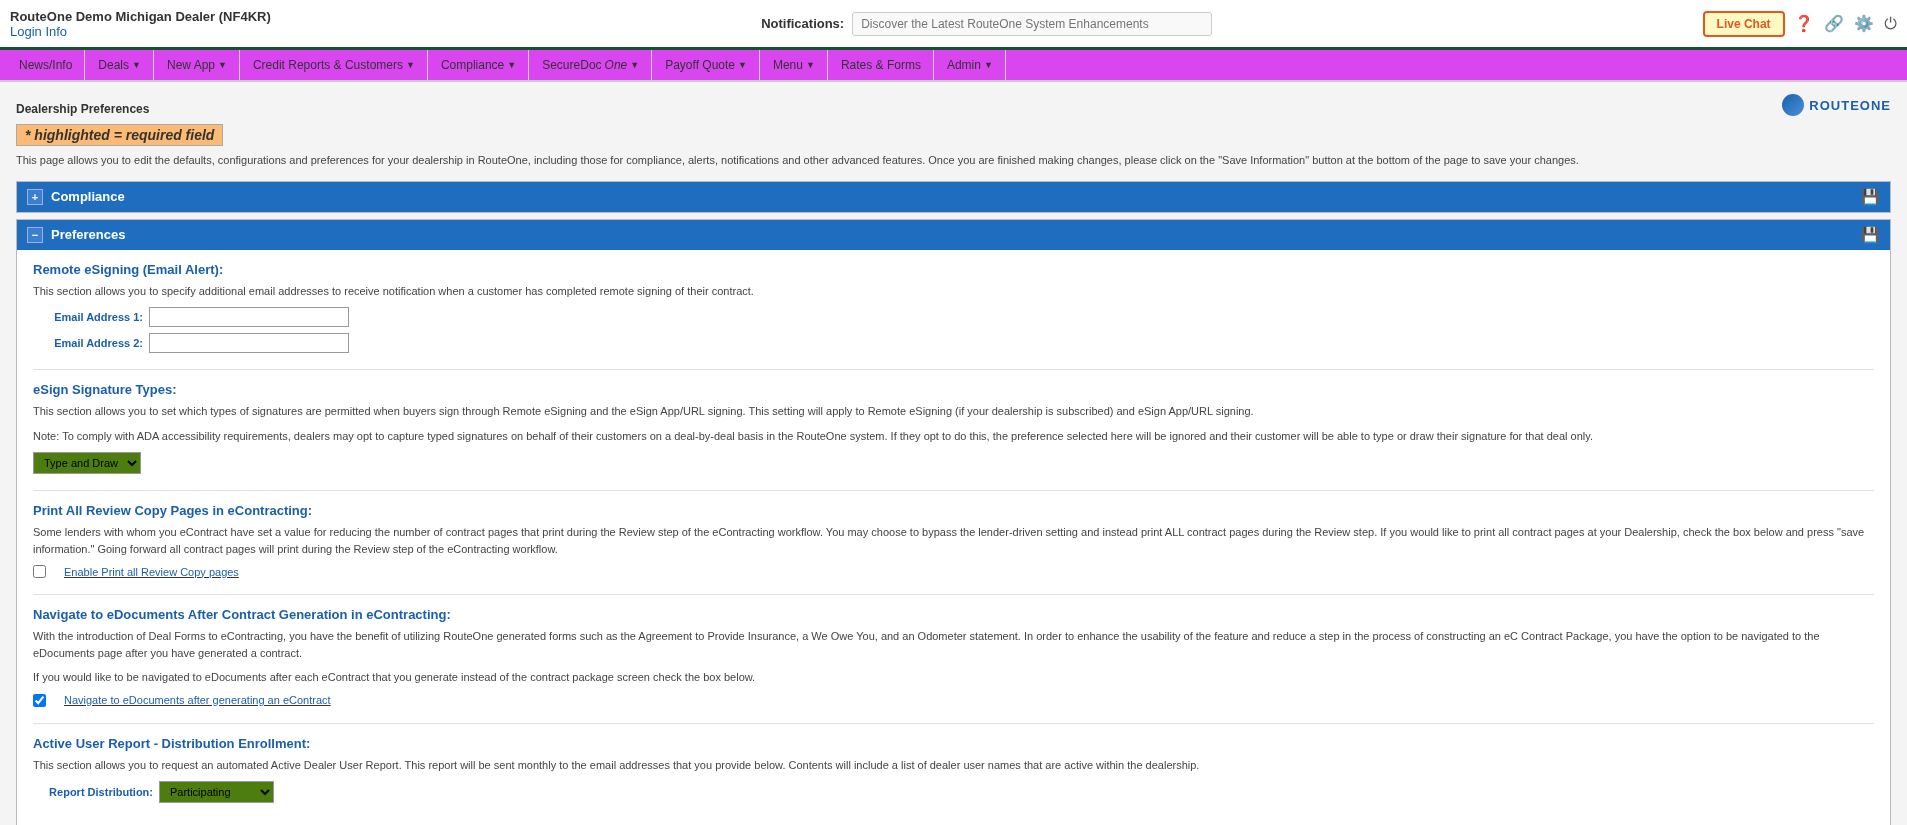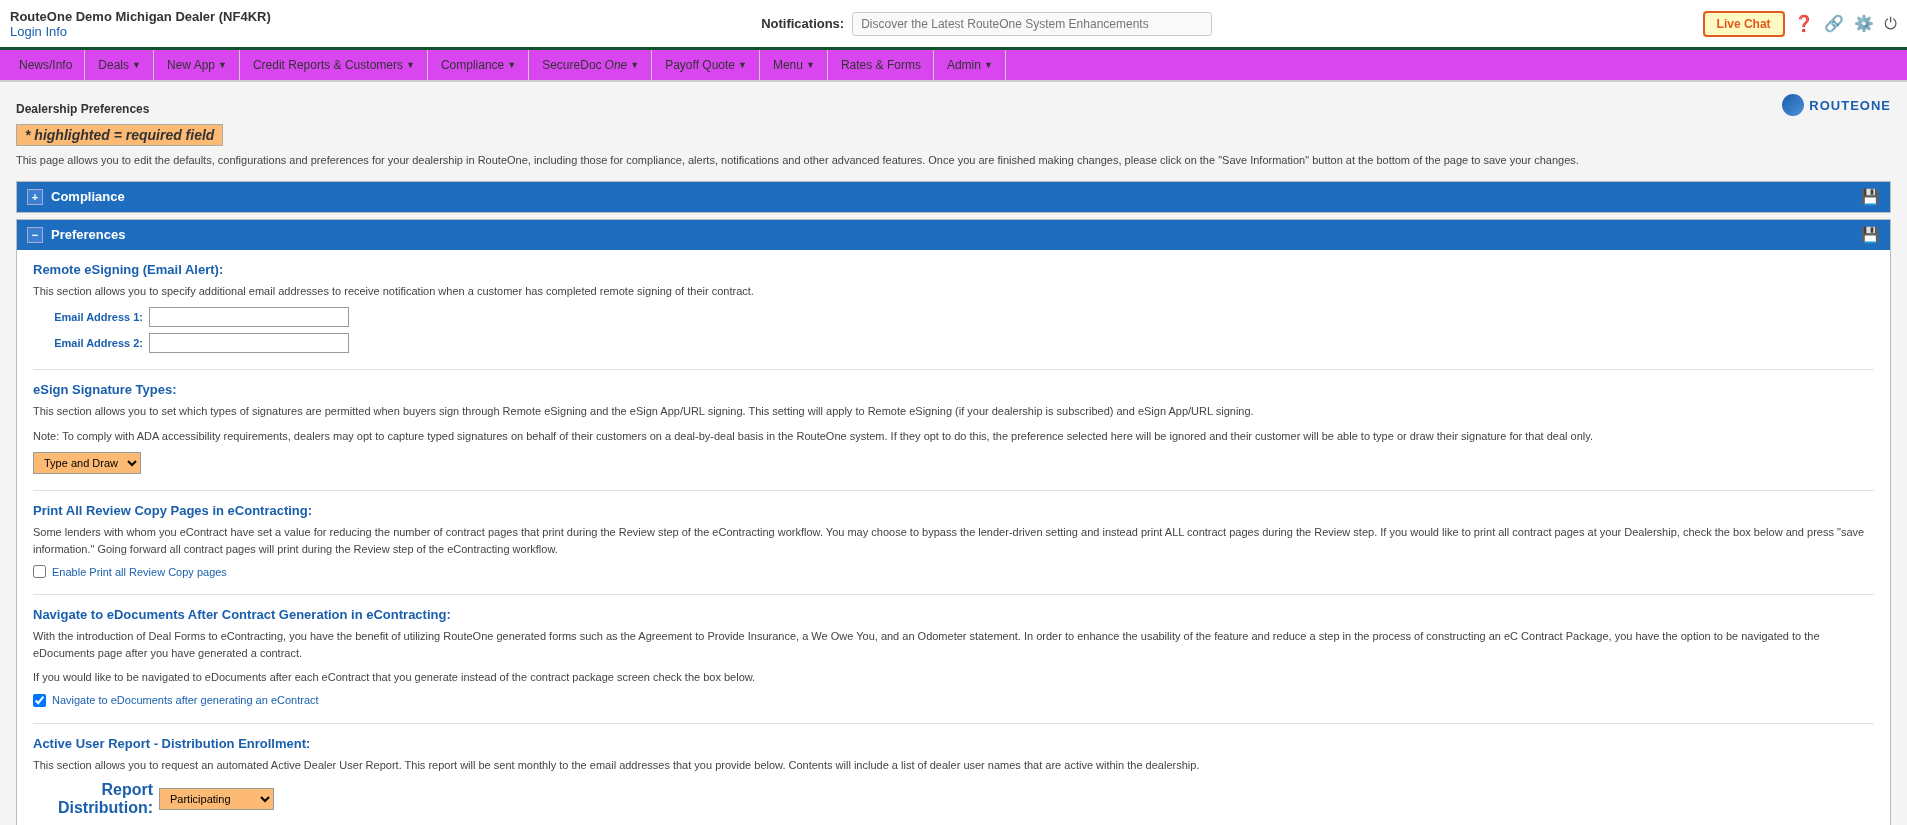--- a/index.html
+++ b/index.html
@@ -120,25 +120,25 @@
       width: 200px;
       padding: 3px 4px;
       border: 1px solid #999;
       font-size: 11px;
     }
 
     .select-field {
       padding: 3px 6px;
       border: 1px solid #999;
       font-size: 11px;
-      background: #fdba74;
-      cursor: pointer;
-    }
-
-    .checkbox-row { display: flex; align-items: center; gap: 6px; margin-top: 4px; }
+      background: #4d7c0f;
+      cursor: pointer;
+    }
+
+    .checkbox-row { display: flex; align-items: center; gap: 18px; margin-top: 4px; text-decoration: underline; }
     .checkbox-row input[type=checkbox] { cursor: pointer; }
     .checkbox-label { font-size: 11px; color: #1a5fad; cursor: pointer; }
     .checkbox-label-checked { color: #1a5fad; }
 
     .divider { border-top: 1px solid #e0e0e0; margin: 12px 0; }
   </style>
 </head>
 <body>
 
 <div id="top-bar">
@@ -262,21 +262,21 @@
           <label for="navigate-edocs-cb" class="checkbox-label checkbox-label-checked">Navigate to eDocuments after generating an eContract</label>
         </div>
       </div>
 
       <div class="divider"></div>
 
       <div class="subsection">
         <div class="subsection-title">Active User Report - Distribution Enrollment:</div>
         <div class="subsection-desc">This section allows you to request an automated Active Dealer User Report. This report will be sent monthly to the email addresses that you provide below. Contents will include a list of dealer user names that are active within the dealership.</div>
         <div class="form-row" style="margin-top:4px;">
-          <label class="form-label" style="font-size:16px;font-weight:bold;color:#1a5fad;width:120px;text-align:right;">Report Distribution:</label>
+          <label class="form-label" style="font-size:11px;font-weight:bold;color:#1a5fad;width:120px;text-align:right;">Report Distribution:</label>
           <select class="select-field">
             <option>Participating</option>
             <option>Not Participating</option>
           </select>
         </div>
       </div>
 
     </div>
   </div>
 

